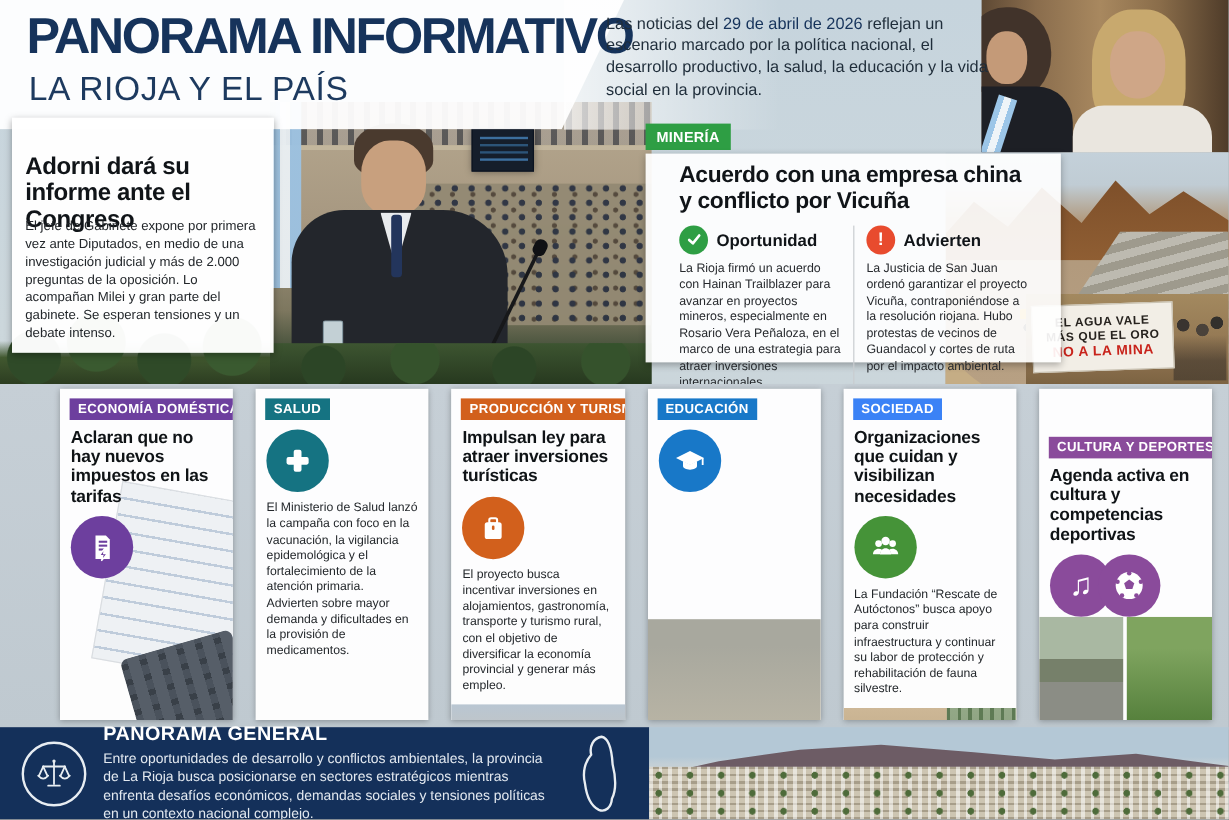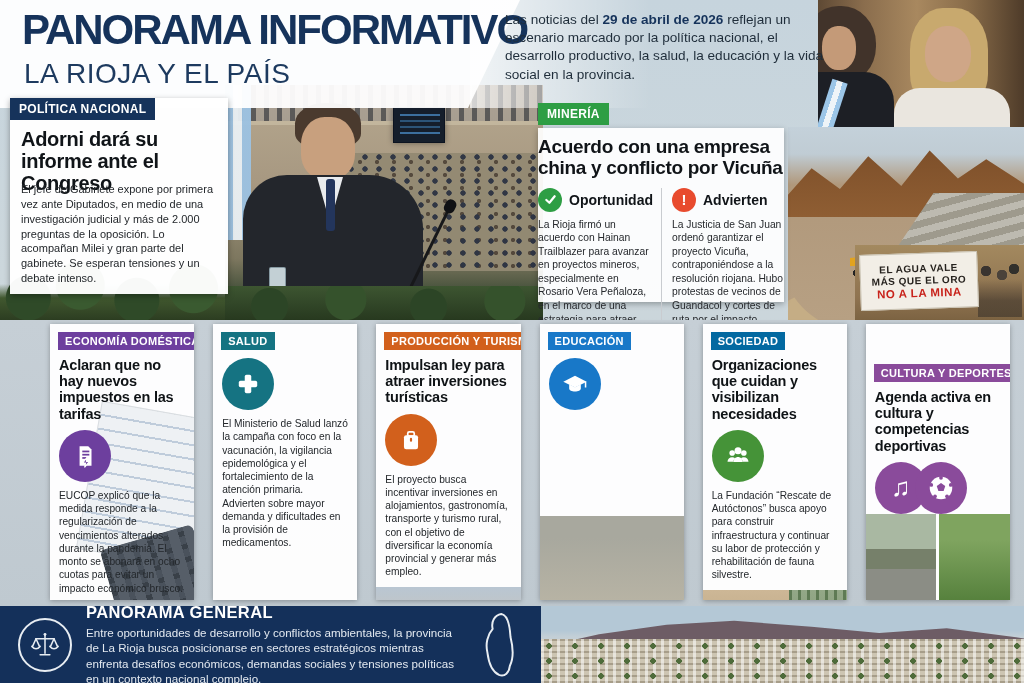--- a/index.html
+++ b/index.html
@@ -8,21 +8,21 @@
   #canvas *{box-sizing:border-box;}
   .abs{position:absolute;}
 
   
   .title-wedge{left:0;top:0;width:520px;height:108px;background:rgba(255,255,255,.95);
     clip-path:polygon(0 0,100% 0,90% 100%,0 100%);}
   .title-fade{left:470px;top:0;width:180px;height:108px;background:linear-gradient(90deg,rgba(255,255,255,.75),rgba(255,255,255,0));}
   .main-title{left:22px;top:8px;font-size:42px;font-weight:700;letter-spacing:-2px;color:#16335b;line-height:1.05;}
   .sub-title{left:24px;top:58px;font-size:28px;font-weight:400;letter-spacing:.5px;color:#1d3a5f;}
   .intro{left:505px;top:11px;width:330px;font-size:13.6px;line-height:1.34;color:#1f2d3a;font-weight:700;}
-  .intro .date{color:#16335b;font-weight:700;}
+  .intro .date{color:#16335b;font-weight:400;}
   .intro .plain{font-weight:400;}
 
   
   .congress{left:225px;top:85px;width:318px;height:235px;overflow:hidden;
     background:linear-gradient(180deg,#b6a88f 0%,#a79881 42%,#7d775f 74%,#44503a 88%,#2f4029 100%);}
   .balcony{position:absolute;left:0;top:0;width:100%;height:40px;opacity:.75;
     background:repeating-linear-gradient(90deg,rgba(42,48,60,.85) 0 5px,rgba(150,150,158,.45) 5px 13px);
     border-bottom:4px solid #c9bda4;}
   .screen{position:absolute;left:168px;top:22px;width:52px;height:36px;background:#151e2b;border:1px solid #0c1320;
     box-shadow:0 0 6px rgba(0,0,0,.4);}
@@ -88,21 +88,21 @@
 
   
   .politica{left:10px;top:98px;width:218px;height:196px;background:rgba(255,255,255,.97);box-shadow:0 2px 6px rgba(0,0,0,.35);}
   .badge{display:inline-block;color:#fff;font-weight:700;font-size:12px;letter-spacing:.3px;padding:4px 9px;white-space:nowrap;}
   .politica .badge{position:absolute;left:0;top:0;background:#16335b;}
   .politica h2{position:absolute;left:11px;top:30px;margin:0;width:200px;font-size:20px;line-height:1.1;color:#101418;letter-spacing:-.3px;}
   .politica p{position:absolute;left:11px;top:84px;margin:0;width:198px;font-size:11px;line-height:1.35;color:#23272b;}
 
   
   .mineria-badge{left:538px;top:103px;background:#2e9e44;}
-  .mineria-panel{left:538px;top:128px;width:246px;height:174px;background:rgba(255,255,255,.92);box-shadow:0 2px 6px rgba(0,0,0,.3);padding:8px 0;}
+  .mineria-panel{left:538px;top:128px;width:346px;height:174px;background:rgba(255,255,255,.92);box-shadow:0 2px 6px rgba(0,0,0,.3);padding:8px 28px;}
   .mineria-panel h2{margin:0;font-size:19px;line-height:1.12;color:#101418;letter-spacing:-.3px;}
   .m-cols{display:flex;margin-top:9px;}
   .m-col{width:50%;padding-right:10px;}
   .m-col + .m-col{border-left:1px solid #c9ccd0;padding-left:10px;padding-right:0;}
   .m-col-head{display:flex;align-items:center;gap:7px;margin-bottom:6px;}
   .sicon{width:24px;height:24px;border-radius:50%;display:flex;align-items:center;justify-content:center;flex:none;}
   .sicon.ok{background:#2e9e44;}
   .sicon.warn{background:#e84b2e;}
   .sicon svg{display:block;}
   .sicon .bang{color:#fff;font-weight:700;font-size:15px;line-height:1;}
@@ -229,21 +229,20 @@
     </div>
   </div>
 
   <div class="abs title-wedge"></div>
   <div class="abs title-fade"></div>
   <div class="abs main-title">PANORAMA INFORMATIVO</div>
   <div class="abs sub-title">LA RIOJA Y EL PAÍS</div>
   <div class="abs intro"><span class="plain">Las noticias del </span><span class="date">29 de abril de 2026</span><span class="plain"> reflejan un escenario marcado por la política nacional, el desarrollo productivo, la salud, la educación y la vida social en la provincia.</span></div>
 
   <div class="abs politica">
-    <span class="badge">POLÍTICA NACIONAL</span>
     <h2>Adorni dará su informe ante el Congreso</h2>
     <p>El jefe de Gabinete expone por primera vez ante Diputados, en medio de una investigación judicial y más de 2.000 preguntas de la oposición. Lo acompañan Milei y gran parte del gabinete. Se esperan tensiones y un debate intenso.</p>
   </div>
 
   <span class="abs badge mineria-badge">MINERÍA</span>
   <div class="abs mineria-panel">
     <h2>Acuerdo con una empresa china y conflicto por Vicuña</h2>
     <div class="m-cols">
       <div class="m-col">
         <div class="m-col-head">
@@ -278,21 +277,20 @@
       <h3>Aclaran que no hay nuevos impuestos en las tarifas</h3>
       <div class="cicon" style="background-color: rgb(109, 63, 158);">
         <svg width="26" height="26" viewBox="0 0 24 24">
             <path d="M7 3h8l3 3v15H7z" fill="#fff"></path>
             <rect x="9.5" y="7" width="6.5" height="1.6" fill="#6d3f9e"></rect>
             <rect x="9.5" y="10" width="6.5" height="1.6" fill="#6d3f9e"></rect>
             <rect x="9.5" y="13" width="4" height="1.6" fill="#6d3f9e"></rect>
             <polygon points="14,13 10,18.5 12.6,18.5 11.6,22.5 16,17 13.3,17" fill="#6d3f9e" stroke="#fff" stroke-width="1"></polygon>
           </svg>
       </div>
-      <p>EUCOP explicó que la medida responde a la regularización de vencimientos alterados durante la pandemia. El monto se abonará en ocho cuotas para evitar un impacto económico brusco.</p>
     </div>
 
     <div class="card">
       <span class="badge" style="background-color: rgb(21, 115, 130);">SALUD</span>
       <div class="cicon" style="background-color: rgb(21, 115, 130);">
         <svg width="26" height="26" viewBox="0 0 24 24">
             <rect x="9" y="3.5" width="6" height="17" rx="1.6" fill="#fff"></rect>
             <rect x="3.5" y="9" width="17" height="6" rx="1.6" fill="#fff"></rect>
           </svg>
       </div>
@@ -328,21 +326,21 @@
       </div>
       <div class="photo ph-bus">
         
         
         
         
       </div>
     </div>
 
     <div class="card">
-      <span class="badge" style="background-color: #0369a1;">SOCIEDAD</span>
+      <span class="badge" style="background-color: #3b82f6;">SOCIEDAD</span>
       <h3>Organizaciones que cuidan y visibilizan necesidades</h3>
       <div class="cicon" style="background-color: rgb(69, 147, 56);">
         <svg width="28" height="28" viewBox="0 0 24 24">
             <circle cx="7" cy="9.4" r="2.4" fill="#fff"></circle>
             <circle cx="17" cy="9.4" r="2.4" fill="#fff"></circle>
             <circle cx="12" cy="7.6" r="3" fill="#fff"></circle>
             <path d="M3 17c0-2.3 1.8-3.9 4-3.9 1 0 1.9.3 2.6.9-1 .9-1.6 2-1.6 3z" fill="#fff"></path>
             <path d="M21 17c0-2.3-1.8-3.9-4-3.9-1 0-1.9.3-2.6.9 1 .9 1.6 2 1.6 3z" fill="#fff"></path>
             <path d="M8 17.2c0-2.6 1.8-4.4 4-4.4s4 1.8 4 4.4z" fill="#fff"></path>
           </svg>

